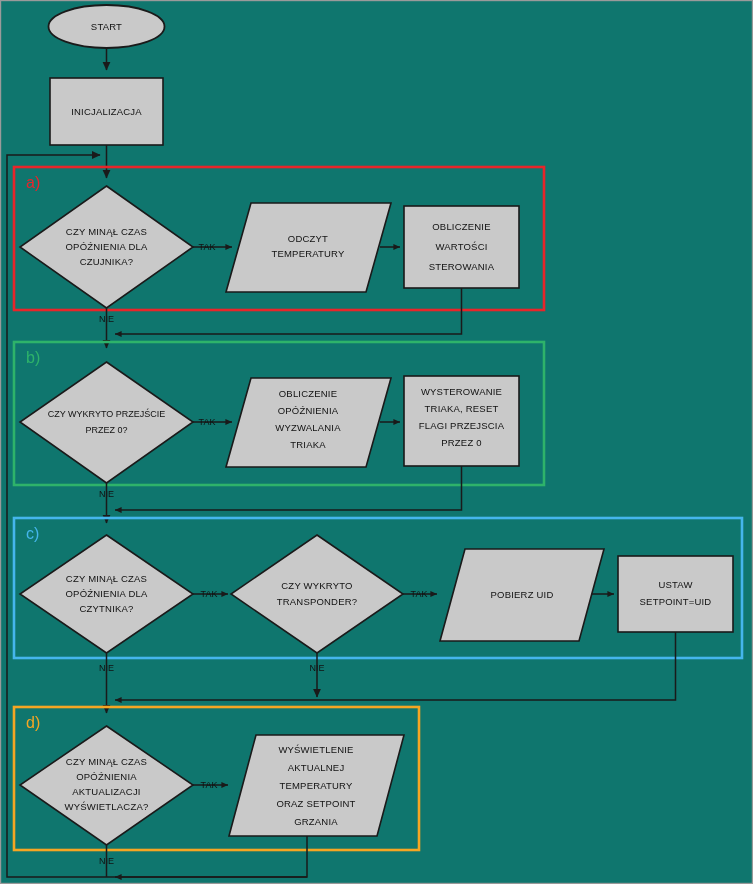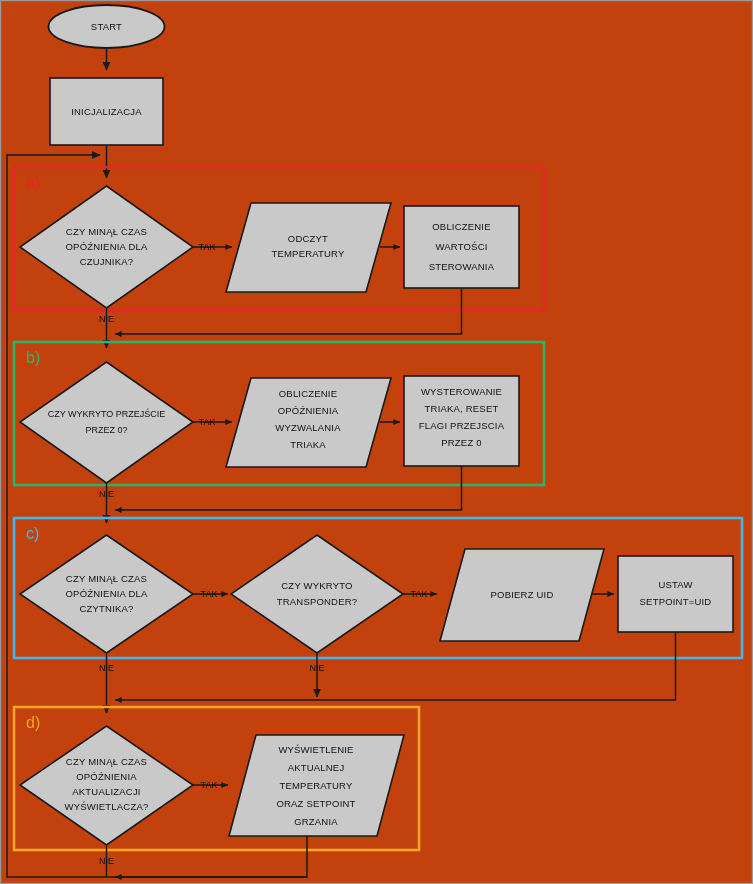--- a/index.html
+++ b/index.html
@@ -1,17 +1,17 @@
 <!DOCTYPE html>
 <html><head>
 <meta charset="utf-8">
 <style>
   html,body{margin:0;padding:0;background:#ffffff;}
   body{font-family:"Liberation Sans",sans-serif;}
-  #stage{position:relative;width:753px;height:884px;background:#c2410c;overflow:hidden;}
+  #stage{position:relative;width:753px;height:884px;background:#0f766e;overflow:hidden;}
   svg{display:block;}
   .shp{fill:#c9c9c9;stroke:#1a1a1a;stroke-width:1.6;}
   .shp-start{fill:#c9c9c9;stroke:#1a1a1a;stroke-width:1.8;}
   .lbl{font-family:"Liberation Sans",sans-serif;font-size:9.5px;fill:#111111;text-anchor:middle;dominant-baseline:middle;letter-spacing:.2px;}
   .lbl-sm{font-family:"Liberation Sans",sans-serif;font-size:9px;fill:#111111;text-anchor:middle;dominant-baseline:middle;}
   .edgelbl{font-family:"Liberation Sans",sans-serif;font-size:9px;fill:#111111;text-anchor:middle;dominant-baseline:middle;}
   .grp-lbl{font-family:"Liberation Sans",sans-serif;font-size:16px;font-weight:400;dominant-baseline:middle;}
   .ln{stroke:#1a1a1a;stroke-width:1.5;fill:none;}
   .grpbox{fill:none;stroke-width:2.6;}
   .outer{fill:none;stroke:#9a9a9a;stroke-width:1.2;}

